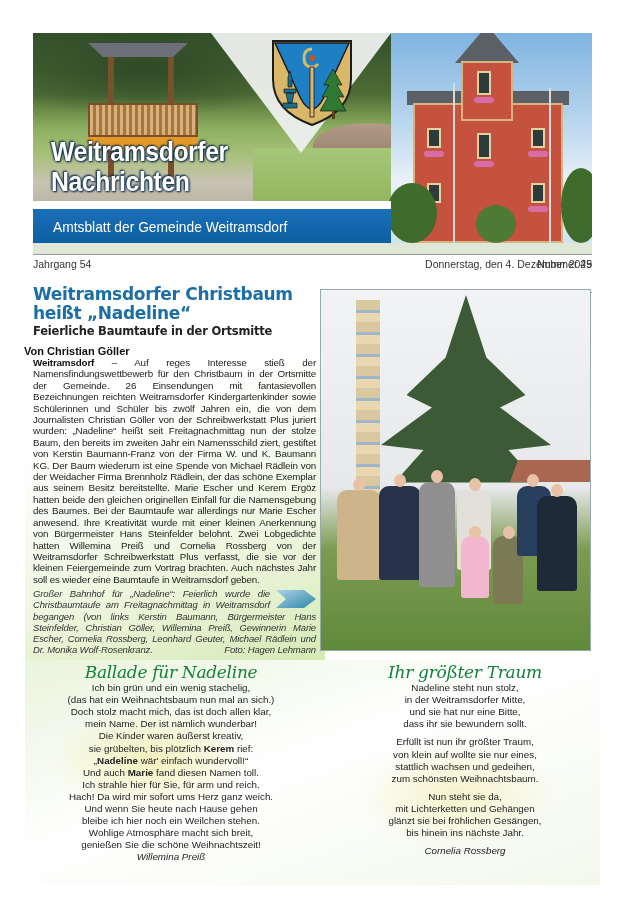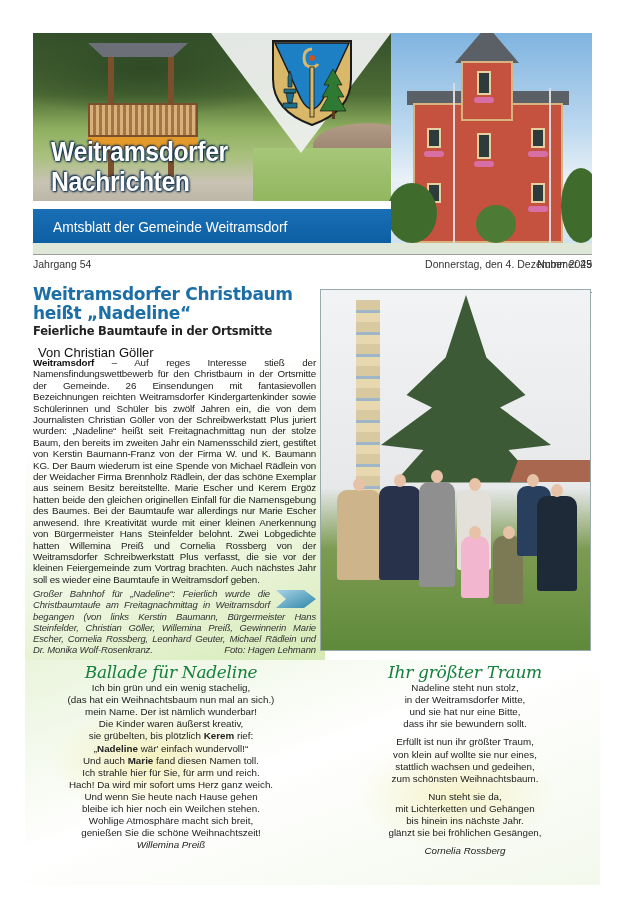--- a/index.html
+++ b/index.html
@@ -48,21 +48,21 @@
   .infobar span { position: absolute; top: 3px; font-size: 10.5px; color: #333; }
   .ib-left { left: 0; }
   .ib-center { left: 8px; right: 0; text-align: right; }
   .ib-right { right: 0; }
 
   
   .article-bg { position: absolute; left: 25px; top: 280px; width: 300px; height: 380px;
     background: linear-gradient(160deg, #ffffff 0%, #ffffff 35%, #eef6df 70%, #d5eab6 100%); }
   .headline { position: absolute; left: 33px; top: 285px; width: 285px; font-family: "DejaVu Sans", sans-serif; font-weight: bold; font-size: 17px; line-height: 19px; color: #1c6ea6; letter-spacing: -0.3px; }
   .subheadline { position: absolute; left: 33px; top: 324px; font-family: "DejaVu Sans", sans-serif; font-weight: bold; font-size: 11.5px; color: #222; letter-spacing: -0.2px; }
-  .byline { position: absolute; left: 38px; top: 345px; font-size: 13px; font-weight: normal; color: #111; }
+  .byline { position: absolute; left: 24px; top: 345px; font-size: 11px; font-weight: bold; color: #111; }
   .body-text { position: absolute; left: 33px; top: 357px; width: 283px; font-size: 9.8px; line-height: 11.4px; color: #222; text-align: justify; letter-spacing: -0.15px; }
   .body-text b { color: #111; }
 
   .caption { position: absolute; left: 33px; top: 588px; width: 283px; font-size: 9.5px; line-height: 11.3px; font-style: italic; color: #333; text-align: justify; letter-spacing: -0.15px; }
   .caption-arrow { float: right; width: 40px; height: 18px; margin: 2px 0 0 6px; }
   .photo-credit { float: right; }
 
   
   .photo { position: absolute; left: 320px; top: 289px; width: 271px; height: 362px; border: 1px solid #9aa;
     background: linear-gradient(180deg, #f2f3f4 0%, #e6e8ea 55%, #7d9b52 72%, #5f8a3a 100%); overflow: hidden; }
@@ -197,20 +197,21 @@
   <div class="person" style="left:216px;top:206px;width:40px;height:95px;background:#1f2a38"></div>
   <div class="head" style="left:230px;top:194px"></div>
 </div>
 
 <div class="poem-bg"></div>
 
 <div class="poem" style="left:40px;top:666px;width:262px">
   <div class="poem-title">Ballade für Nadeline</div>
   <span class="poem-line">Ich bin grün und ein wenig stachelig,</span>
   <span class="poem-line">(das hat ein Weihnachtsbaum nun mal an sich.)</span>
+  <span class="poem-line">Doch stolz macht mich, das ist doch allen klar,</span>
   <span class="poem-line">mein Name. Der ist nämlich wunderbar!</span>
   <span class="poem-line">Die Kinder waren äußerst kreativ,</span>
   <span class="poem-line"><span>sie grübelten, bis plötzlich </span><b>Kerem</b><span> rief:</span></span>
   <span class="poem-line"><span>„</span><b>Nadeline</b><span> wär' einfach wundervoll!“</span></span>
   <span class="poem-line"><span>Und auch </span><b>Marie</b><span> fand diesen Namen toll.</span></span>
   <span class="poem-line">Ich strahle hier für Sie, für arm und reich.</span>
   <span class="poem-line">Hach! Da wird mir sofort ums Herz ganz weich.</span>
   <span class="poem-line">Und wenn Sie heute nach Hause gehen</span>
   <span class="poem-line">bleibe ich hier noch ein Weilchen stehen.</span>
   <span class="poem-line">Wohlige Atmosphäre macht sich breit,</span>
@@ -225,16 +226,16 @@
   <span class="poem-line">und sie hat nur eine Bitte,</span>
   <span class="poem-line">dass ihr sie bewundern sollt.</span>
   <div class="stanza-gap"></div>
   <span class="poem-line">Erfüllt ist nun ihr größter Traum,</span>
   <span class="poem-line">von klein auf wollte sie nur eines,</span>
   <span class="poem-line">stattlich wachsen und gedeihen,</span>
   <span class="poem-line">zum schönsten Weihnachtsbaum.</span>
   <div class="stanza-gap"></div>
   <span class="poem-line">Nun steht sie da,</span>
   <span class="poem-line">mit Lichterketten und Gehängen</span>
+  <span class="poem-line">glänzt sie bei fröhlichen Gesängen,</span>
   <span class="poem-line">bis hinein ins nächste Jahr.</span>
-  <span class="poem-line">glänzt sie bei fröhlichen Gesängen,</span>
   <span class="poem-author poem2-author">Cornelia Rossberg</span>
 </div>
 
 </body></html>

